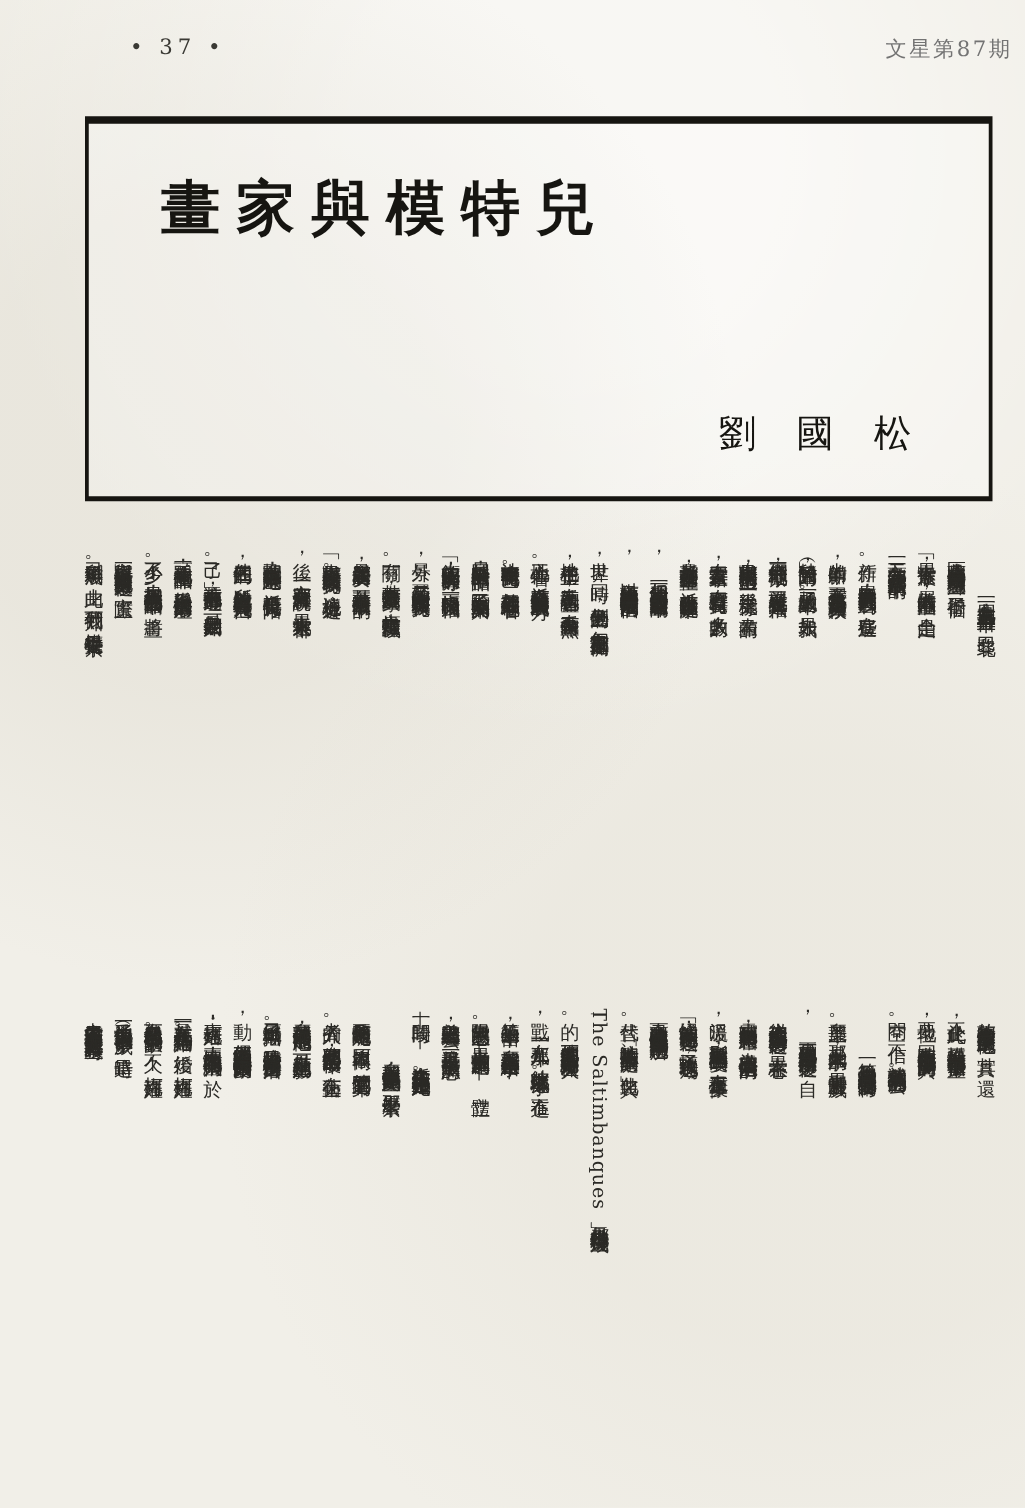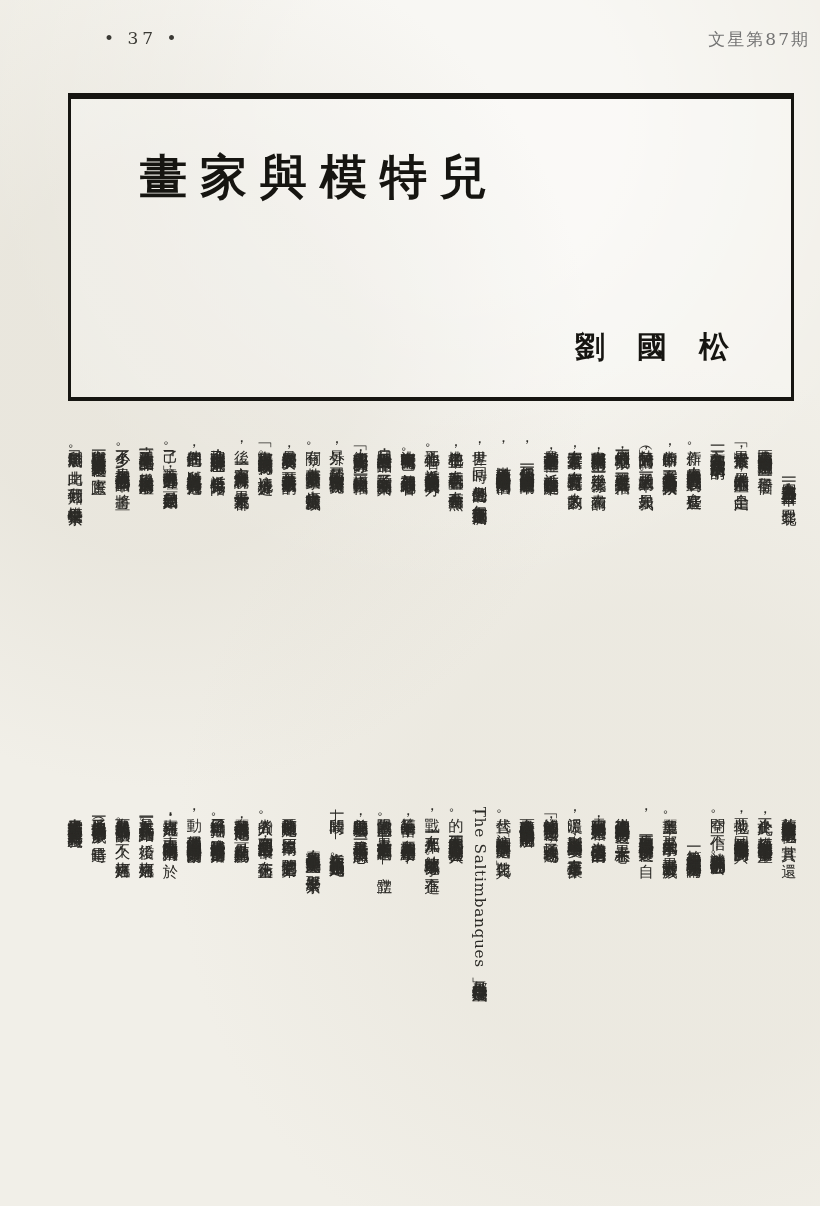--- a/index.html
+++ b/index.html
@@ -17,26 +17,26 @@
   .page-num{position:absolute;left:84px;top:0;letter-spacing:4px;color:#3a3934;}
   .issue{position:absolute;right:30px;top:0;letter-spacing:2px;color:#737373;}
 
   .title-box{
     position:absolute;left:68px;top:93px;width:726px;height:308px;
     border-top:6px solid #161511;border-bottom:4px solid #161511;
     border-left:3px solid #161511;border-right:3px solid #161511;
     box-sizing:border-box;background:rgba(255,255,255,.25);
   }
   .article-title{
-    position:absolute;left:58px;top:36px;margin:11px;
+    position:absolute;left:58px;top:36px;margin:0;
     font-size:47px;font-weight:bold;letter-spacing:13px;color:#161511;white-space:nowrap;
   }
   .article-author{
     position:absolute;left:504px;top:228px;
-    font-size:30px;font-weight:bold;letter-spacing:32px;color:#161511;white-space:nowrap;
+    font-size:30px;font-weight:normal;letter-spacing:32px;color:#161511;white-space:nowrap;
   }
 
   .vblock{
     position:absolute;left:60px;width:740px;
     display:flex;flex-direction:row-reverse;justify-content:flex-start;
   }
   .vblock.upper{top:438px;height:360px;}
   .vblock.lower{top:806px;height:356px;}
   .vcol{
     writing-mode:vertical-rl;

